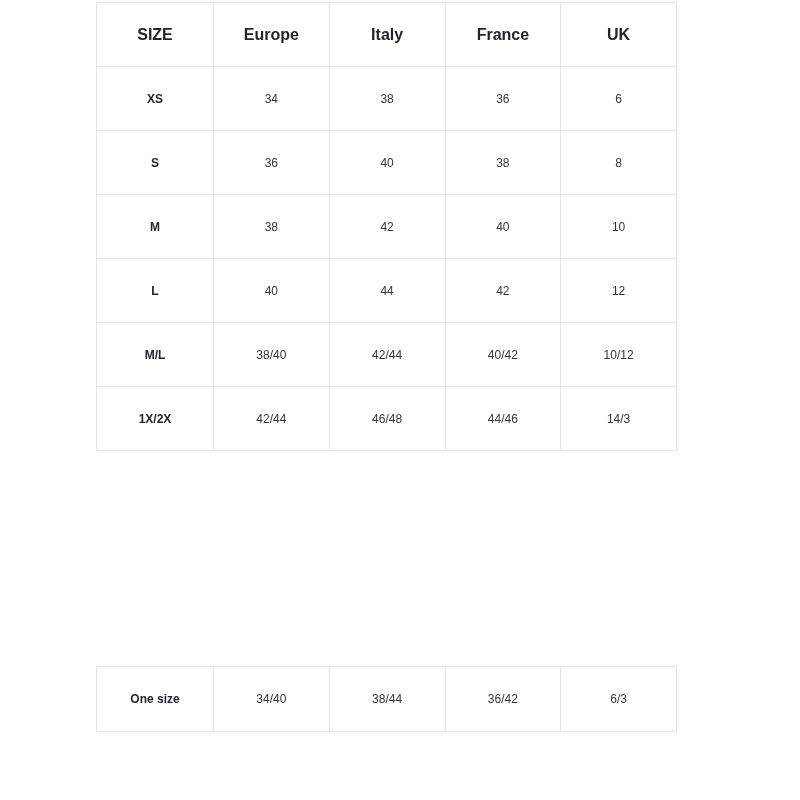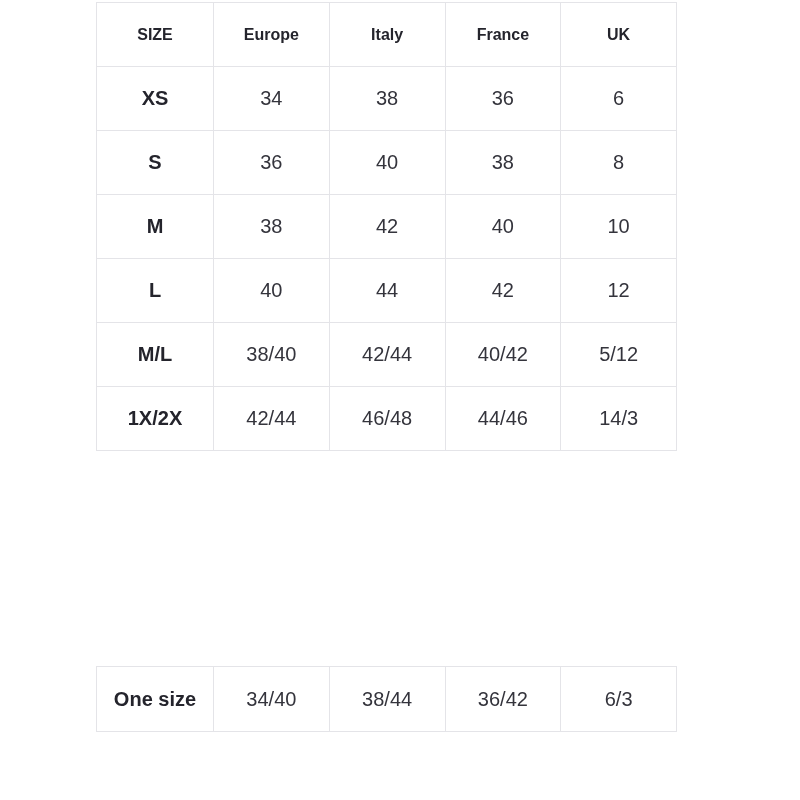--- a/index.html
+++ b/index.html
@@ -35,21 +35,21 @@
   }
   table.size-table col.c-size { width: 117px; }
   table.size-table col.c-val  { width: 115.75px; }
 
   table.size-table td,
   table.size-table th {
     border: 1px solid #e4e4e8;
     height: 63px;
     text-align: center;
     vertical-align: middle;
-    font-size: 20px;
+    font-size: 12px;
     font-weight: 400;
     color: #34343c;
     padding: 0;
   }
   table.size-table th {
     font-weight: 700;
     font-size: 16px;
     color: #24242c;
   }
   table.size-table td.rowhead {
@@ -114,21 +114,21 @@
           <td>40</td>
           <td>44</td>
           <td>42</td>
           <td>12</td>
         </tr>
         <tr>
           <td class="rowhead">M/L</td>
           <td>38/40</td>
           <td>42/44</td>
           <td>40/42</td>
-          <td>5/12</td>
+          <td>10/12</td>
         </tr>
         <tr>
           <td class="rowhead">1X/2X</td>
           <td>42/44</td>
           <td>46/48</td>
           <td>44/46</td>
           <td>14/3</td>
         </tr>
       </tbody>
     </table>

